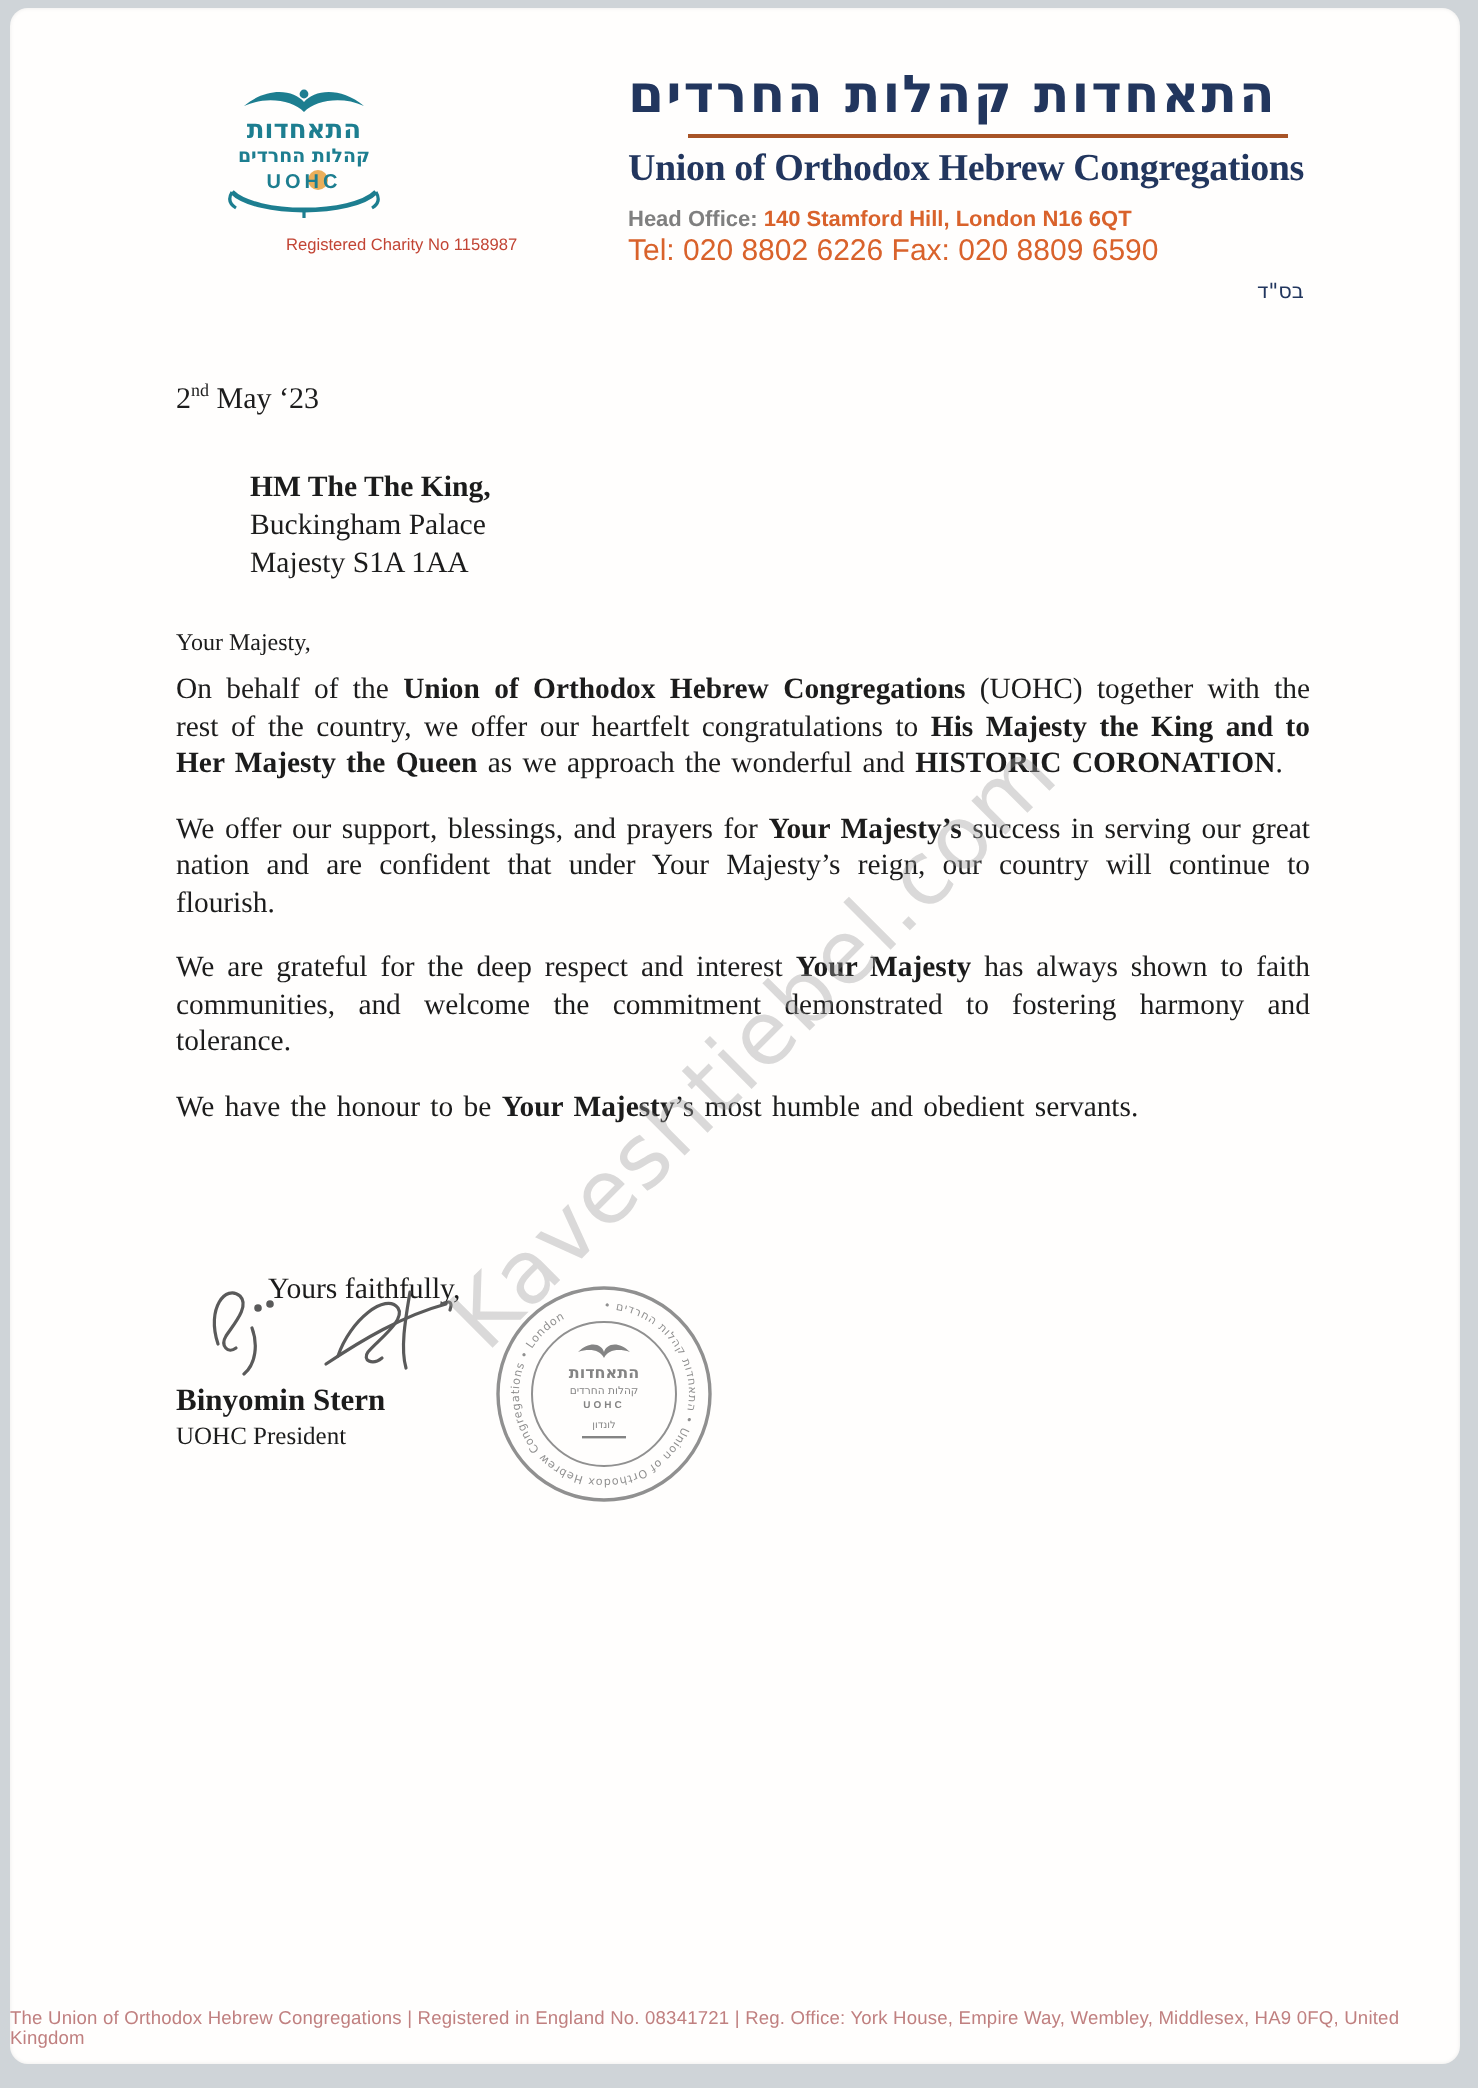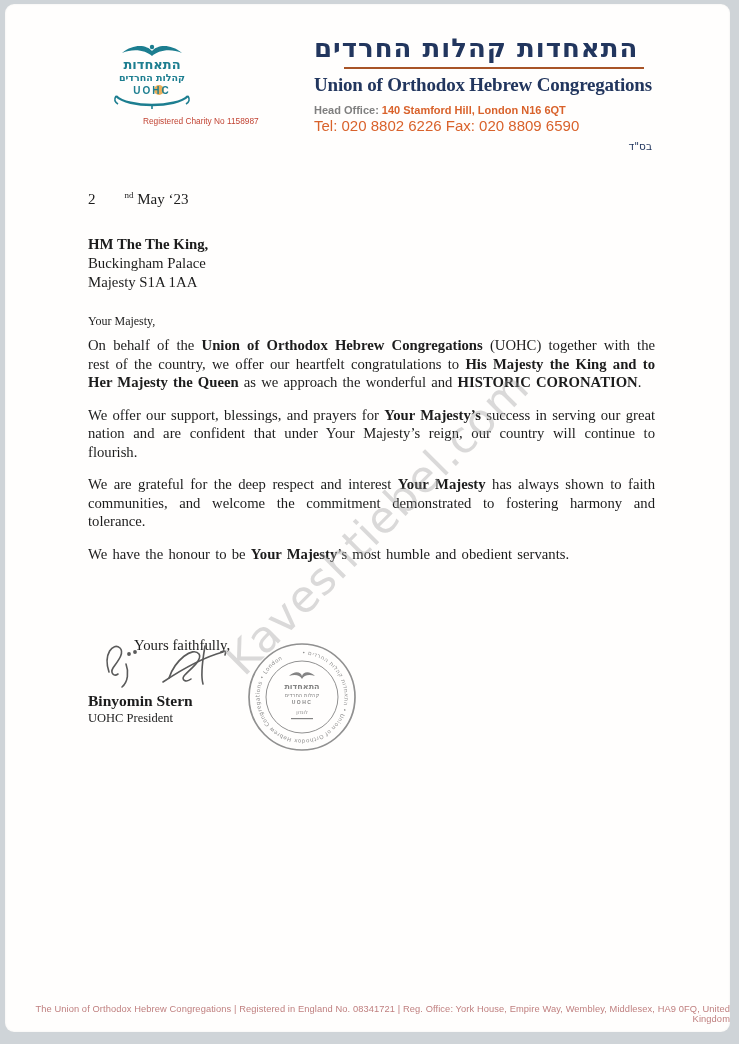--- a/index.html
+++ b/index.html
@@ -10,21 +10,21 @@
     position:relative;
     overflow:hidden;
   }
   .page {
     position:absolute; left:5px; top:4px; right:9px; bottom:12px;
     background:#fffefd;
     border-radius:9px;
     box-shadow:inset 0 0 2px rgba(0,0,0,.08);
   }
   .b { font-weight:bold; }
-  .sup { vertical-align:super; font-size:60%;margin-left:29px; }
+  .sup { vertical-align:super; font-size:60%; }
 
   
   .logo-block { position:absolute; left:92px; top:36px; width:110px; text-align:center; }
   .charity-line {
     font-family:"Liberation Sans", sans-serif;
     font-size:8.3px; color:#c24434; margin-top:2px; white-space:nowrap;padding-left:46px;
   }
   .head-right { position:absolute; right:86px; top:30px; width:330px; text-align:left; }
   .title-hebrew {
     font-family:"DejaVu Sans", sans-serif;
@@ -47,21 +47,21 @@
     font-size:15px; color:#d9622b; white-space:nowrap;
   }
   .bsd {
     position:absolute; right:78px; top:136px;
     font-family:"DejaVu Sans", sans-serif; font-size:10.5px; color:#22365e;
   }
 
   
   .letter-col { position:absolute; left:83px; width:567px; color:#1c1c1c; }
   .date-line { top:186px; font-size:15px; }
-  .addressee { top:231px; font-size:14.8px; line-height:19px; }
+  .addressee { top:231px; font-size:14.8px; line-height:19px;margin-left:37px; }
   .salutation { top:310px; font-size:12px; font-weight:normal; }
   .paragraphs { top:332px; }
   .paragraphs p {
     font-size:14.7px; line-height:18.5px;
     text-align:justify; margin-bottom:14px;
     word-spacing:1.5px;
   }
   .closing { top:633px; font-size:14.8px;margin-left:46px; }
   .signature-svg { position:absolute; left:88px; top:628px; }
   .signatory-name { top:688px; font-size:15.5px; font-weight:600; }
@@ -75,21 +75,21 @@
     font-family:"DejaVu Sans", sans-serif;
     font-size:44px; letter-spacing:1px;
     color:rgba(158,158,158,.38);
     white-space:nowrap; text-align:center;
     pointer-events:none; z-index:3;
   }
 
   
   .footer {
     position:absolute; left:0; right:0; top:1000px;
-    text-align:right;
+    text-align:left;
     font-family:"Liberation Sans", sans-serif;
     font-size:9.3px; letter-spacing:.1px;
     color:#c08080;
   }
   .abs { position:absolute; }
 </style>
 </head>
 <body>
 
 <div class="page">

